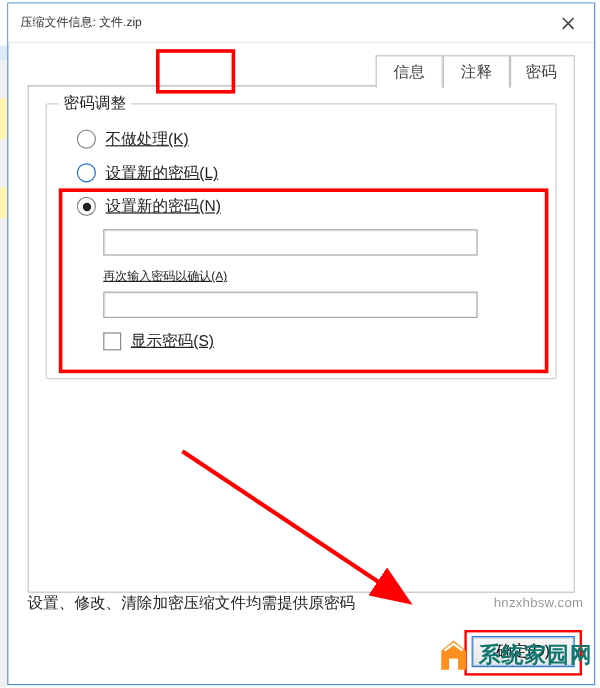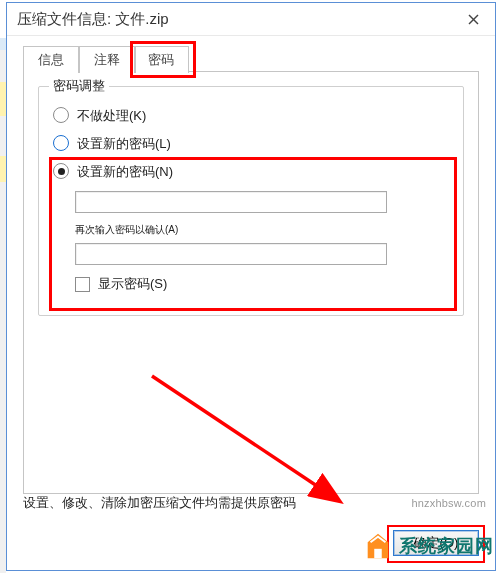--- a/index.html
+++ b/index.html
@@ -46,21 +46,21 @@
   .titlebar {
     height: 32px;
     background: #fff;
     border-bottom: 1px solid #e9e9e9;
     display: flex;
     align-items: center;
     padding: 0 0 0 10px;
   }
   .titlebar .title {
     flex: 1;
-    font-size: 15px;
+    font-size: 10px;
     color: #333;
   }
   .titlebar .close {
     width: 44px;
     height: 32px;
     display: flex;
     align-items: center;
     justify-content: center;
     cursor: pointer;
   }
@@ -71,20 +71,21 @@
     padding: 8px 16px 14px 16px;
     display: flex;
     flex-direction: column;
     position: relative;
   }
   .tabs {
     display: flex;
     align-items: flex-end;
     height: 28px;
     position: relative;
+    justify-content: flex-end;
   }
   .tab {
     border: 1px solid #c5c5c5;
     border-bottom: none;
     background: #fff;
     padding: 4px 14px;
     font-size: 13px;
     margin-right: 0px;
     position: relative;
     top: 1px;
@@ -116,35 +117,36 @@
     border-top: 1px solid #c5c5c5;
     background: #fff;
     padding: 14px 14px 14px 14px;
     display: flex;
     flex-direction: column;
     margin-top: -1px;
   }
   .groupbox {
     border: 1px solid #cfcfcf;
     border-radius: 2px;
-    padding: 14px 18px 22px 14px;
+    padding: 14px 18px 22px 25px;
     position: relative;
     flex: 0 0 auto;
+    text-decoration: underline;
   }
   .groupbox .legend {
     position: absolute;
     top: -10px;
     left: 10px;
     background: #fff;
     padding: 0 4px;
     font-size: 13px;
   }
   .radio-row {
     display: flex;
-    align-items: flex-start;
+    align-items: center;
     margin: 6px 0 10px 0;
   }
   .radio {
     width: 14px; height: 14px;
     border: 1px solid #8b8b8b;
     border-radius: 50%;
     margin-right: 8px;
     display: inline-flex;
     align-items: center;
     justify-content: center;

